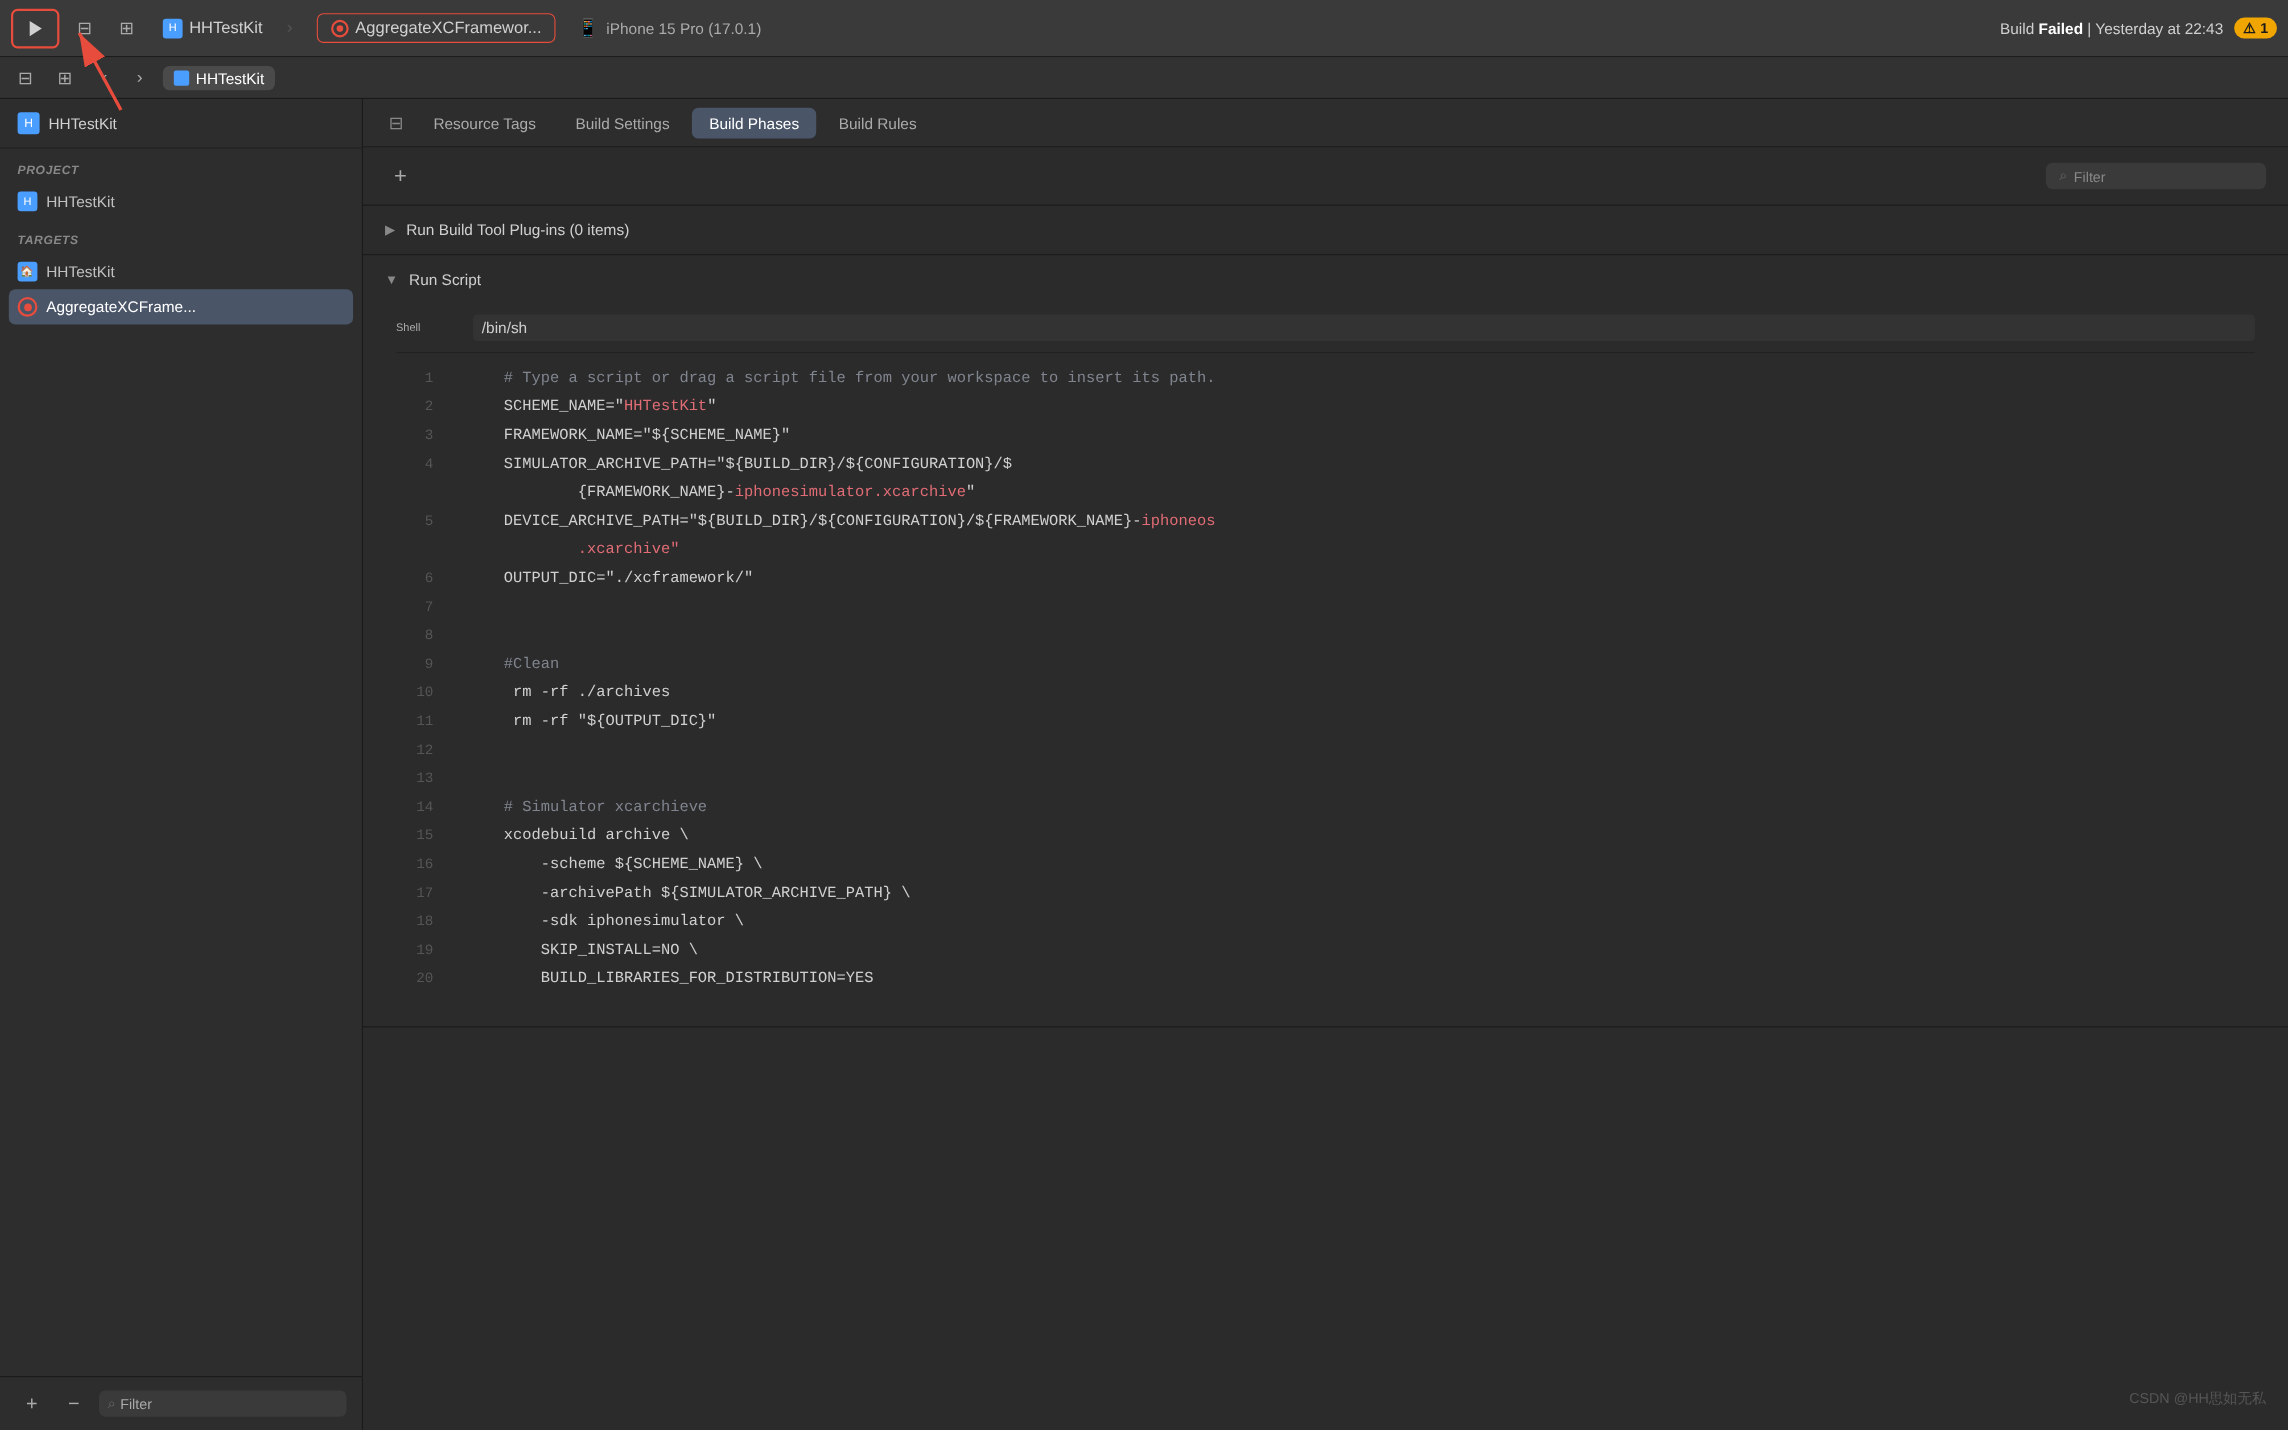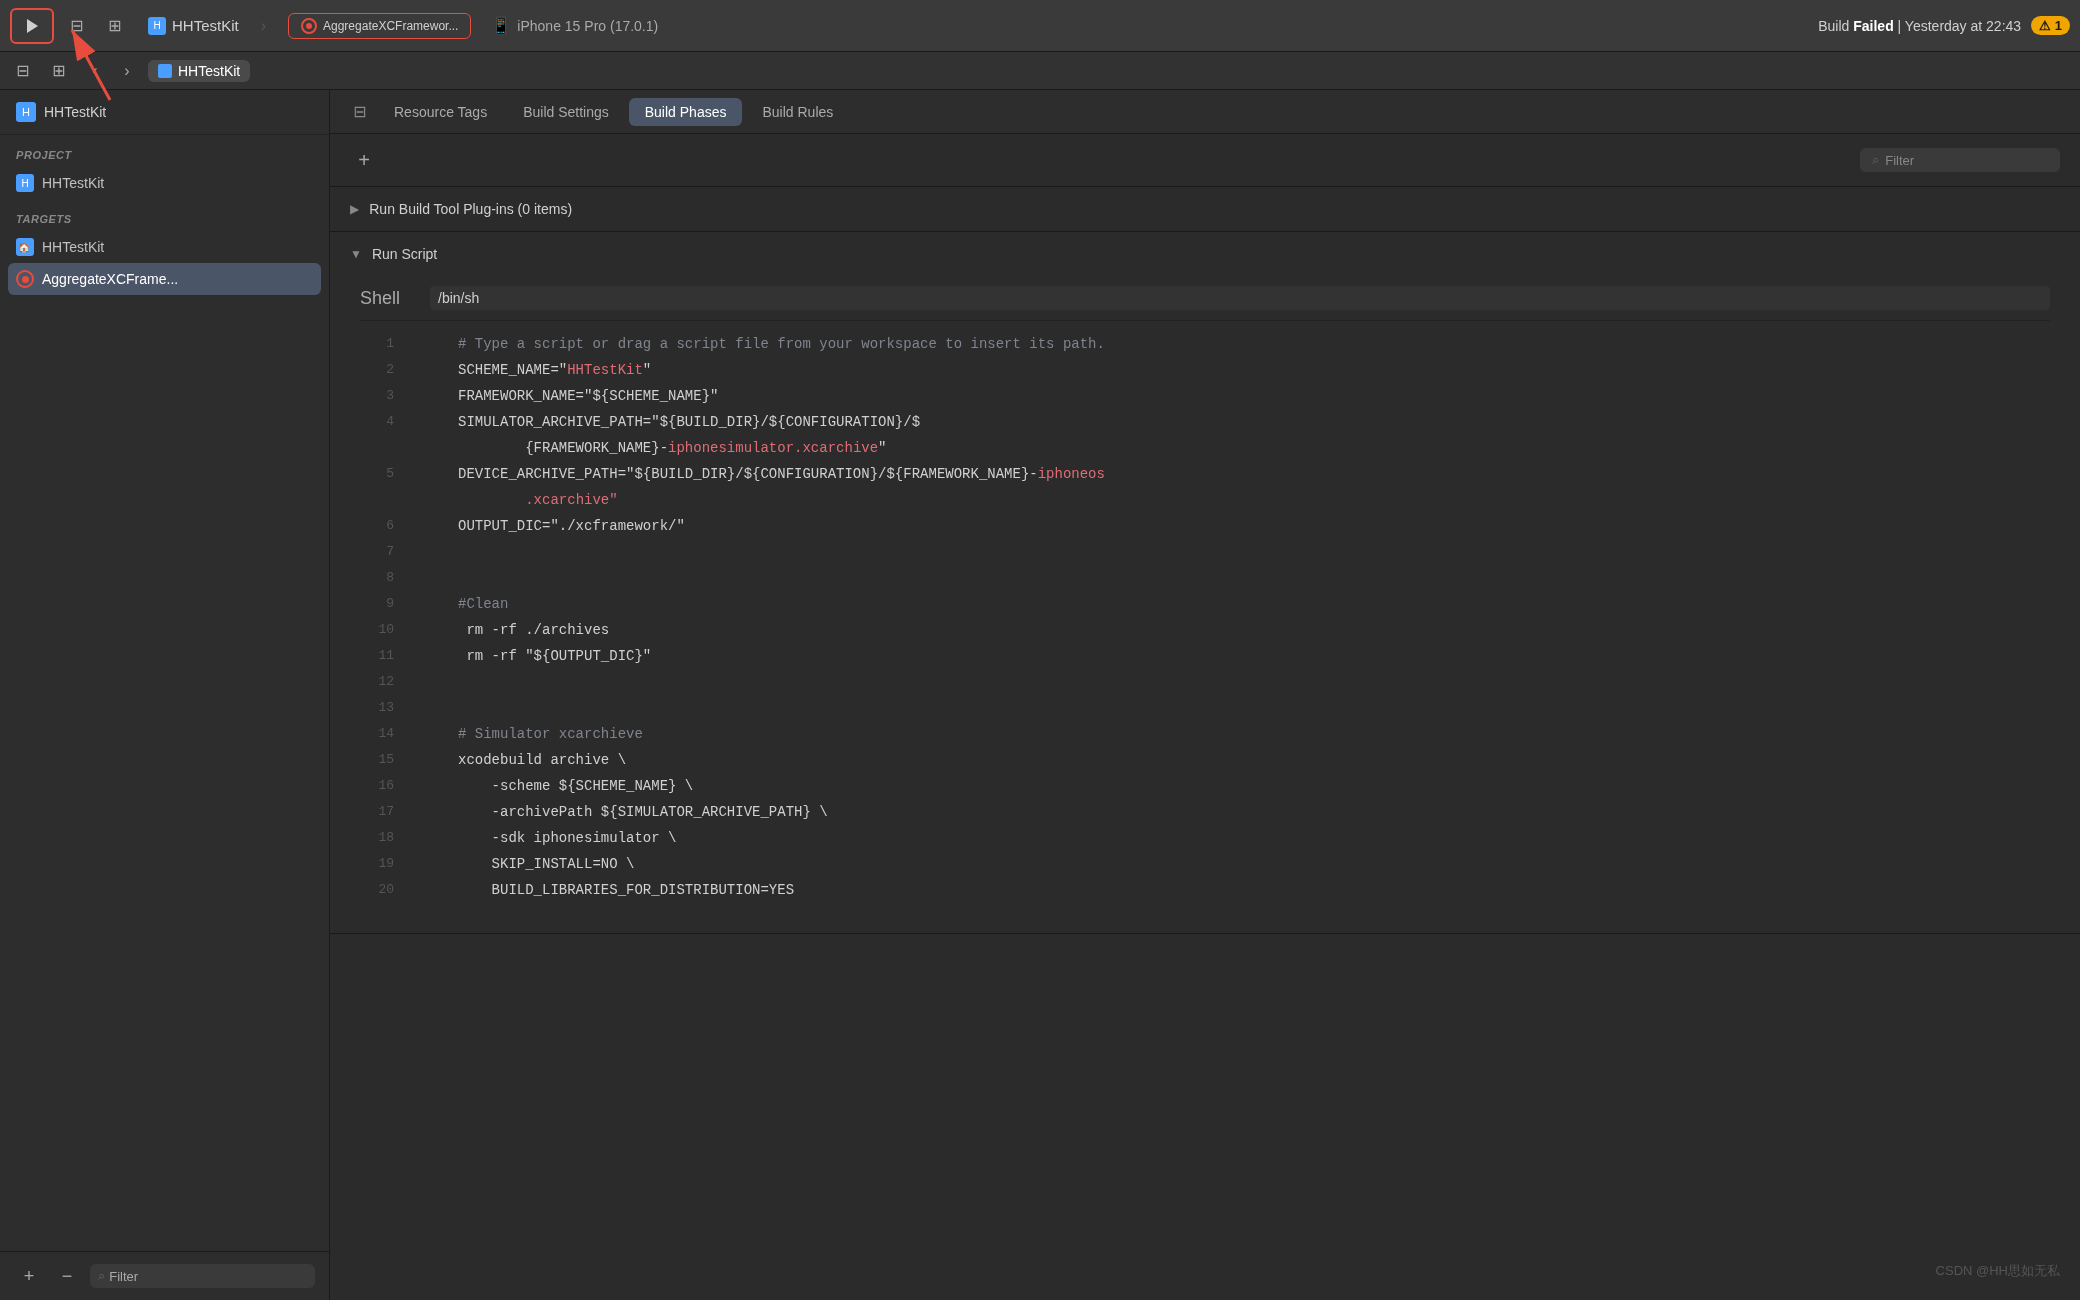--- a/index.html
+++ b/index.html
@@ -90,21 +90,21 @@
     .scheme-icon::after {
       content: '';
       width: 6px;
       height: 6px;
       background: #e74c3c;
       border-radius: 50%;
     }
 
     .toolbar-scheme-name {
       color: #d0d0d0;
-      font-size: 12px;
+      font-size: 15px;
     }
 
     .toolbar-device {
       display: flex;
       align-items: center;
       gap: 6px;
       padding: 4px 12px;
       cursor: pointer;
       color: #aaa;
       font-size: 14px;
@@ -426,21 +426,21 @@
     .shell-row {
       display: flex;
       align-items: center;
       gap: 10px;
       padding: 10px 0;
       border-bottom: 1px solid #222;
     }
 
     .shell-label {
       color: #aaa;
-      font-size: 18px;
+      font-size: 10px;
       width: 60px;
     }
 
     .shell-value {
       color: #d0d0d0;
       font-size: 14px;
       flex: 1;
       padding: 4px 8px;
       background: #333;
       border-radius: 4px;

